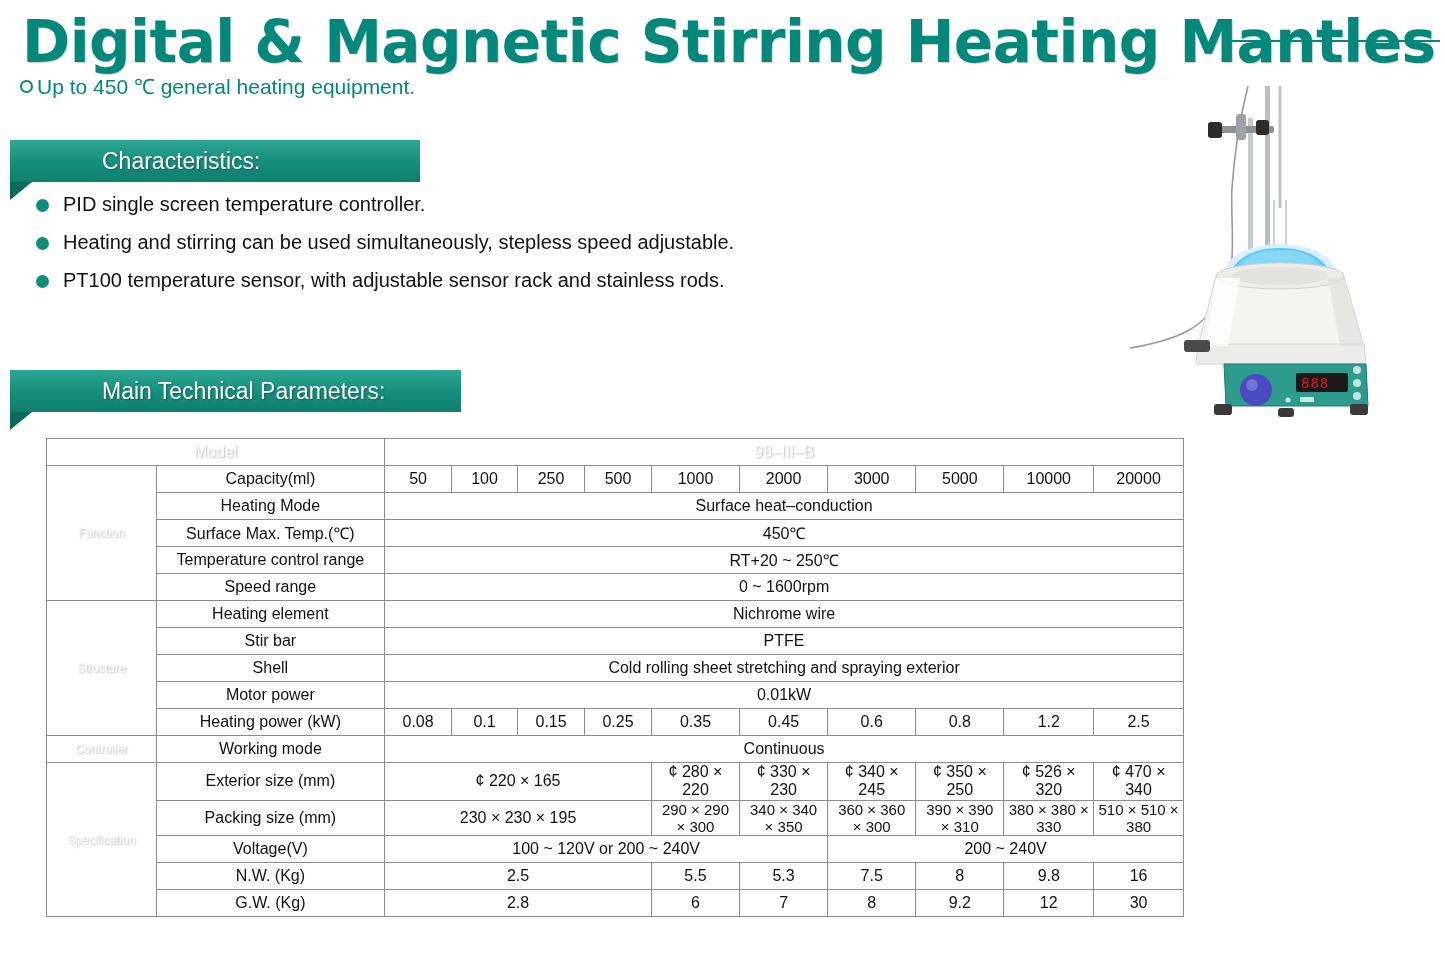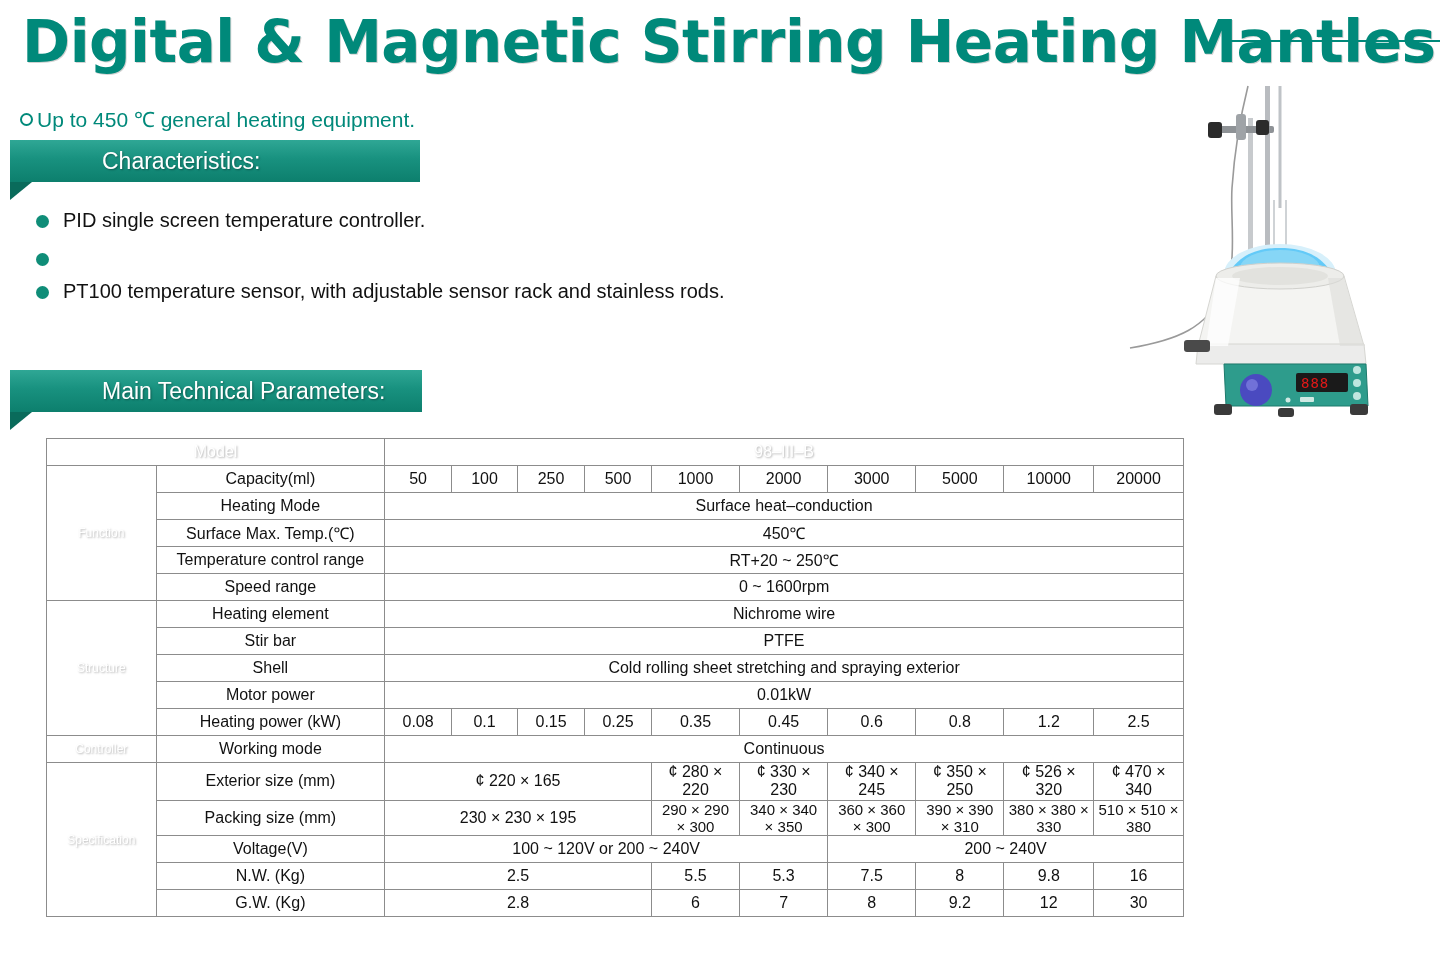--- a/index.html
+++ b/index.html
@@ -24,21 +24,21 @@
     font-family: "DejaVu Sans", sans-serif;
     text-shadow: 1px 1px 0 rgba(0,0,0,0.18);
     white-space: nowrap;
   }
   #title-rule {
     position: absolute; left: 1228px; top: 40px;
     width: 212px; height: 2px; background: #00897a;
   }
   #subtitle-row {
     position: absolute; left: 20px; top: 72px;
-    display: flex; align-items: center; gap: 4px; margin-top: 33px;
+    display: flex; align-items: center; gap: 4px;
   }
   #subtitle-bullet {
     width: 13px; height: 13px; border: 2px solid #00897a;
     border-radius: 50%; display: inline-block;
   }
   #subtitle-text { font-size: 21px; color: #00897a; }
 
   
   .ribbon-wrap { position: absolute; border-radius: 10px; }
   .ribbon {
@@ -60,21 +60,21 @@
     border-left: 22px solid #0a6b5b;
     border-bottom: 18px solid transparent;
   }
   .ribbon-notch {
     position: absolute; right: 0; top: 0; height: 42px; width: 26px;
     background: linear-gradient(180deg,#2fa795 0%, #18917f 45%, #0d7f6d 100%);
     clip-path: polygon(0 0, 100% 0, 0 100%);
   }
 
   
-  #char-list { position: absolute; left: 36px; top: 208px; width: 900px; }
+  #char-list { position: absolute; left: 36px; top: 192px; width: 900px; }
   .char-item { display: flex; align-items: flex-start; gap: 14px; margin-bottom: 13px; }
   .char-dot {
     width: 13px; height: 13px; border-radius: 50%;
     background: #0f8d78; margin-top: 7px; flex: 0 0 13px;
   }
   .char-text { font-size: 20px; color: #111; line-height: 1.25; }
 
   
   #product-photo { position: absolute; left: 1128px; top: 78px; width: 320px; height: 352px; }
 
@@ -138,20 +138,21 @@
   <div class="ribbon-tail"></div>
 </div>
 
 <div id="char-list">
   <div class="char-item">
     <span class="char-dot"></span>
     <span class="char-text">PID single screen temperature controller.</span>
   </div>
   <div class="char-item">
     <span class="char-dot"></span>
+    <span class="char-text">Heating and stirring can be used simultaneously, stepless speed adjustable.</span>
   </div>
   <div class="char-item">
     <span class="char-dot"></span>
     <span class="char-text">PT100 temperature sensor, with adjustable sensor rack and stainless rods.</span>
   </div>
 </div>
 
 <svg id="product-photo" viewBox="0 0 320 352">
 
   <path d="M2 270 C 50 262, 78 250, 96 214 C 110 186, 102 140, 104 110 C 106 80, 112 40, 120 8" stroke="#9a9a9a" stroke-width="1.6" fill="none"></path>
@@ -194,21 +195,21 @@
   <circle cx="160" cy="322" r="2.5" fill="#cfe9e3"></circle>
   <rect x="172" y="319" width="14" height="5" rx="1" fill="#cfe9e3"></rect>
 
   <rect x="56" y="262" width="26" height="12" rx="3" fill="#4a4a4a"></rect>
 
   <rect x="86" y="326" width="18" height="11" rx="3" fill="#3a3a3a"></rect>
   <rect x="222" y="326" width="18" height="11" rx="3" fill="#3a3a3a"></rect>
   <rect x="150" y="330" width="16" height="9" rx="3" fill="#3a3a3a"></rect>
 </svg>
 
-<div class="ribbon-wrap" style="left:10px; top:370px; width:412px;">
+<div class="ribbon-wrap" style="left:10px; top:370px; width:451px;">
   <div class="ribbon">
     <span class="ribbon-label">Main Technical Parameters:</span>
     <span class="ribbon-notch"></span>
   </div>
   <div class="ribbon-tail"></div>
 </div>
 
 <table id="spec-table">
   <colgroup>
     <col style="width:117px">

